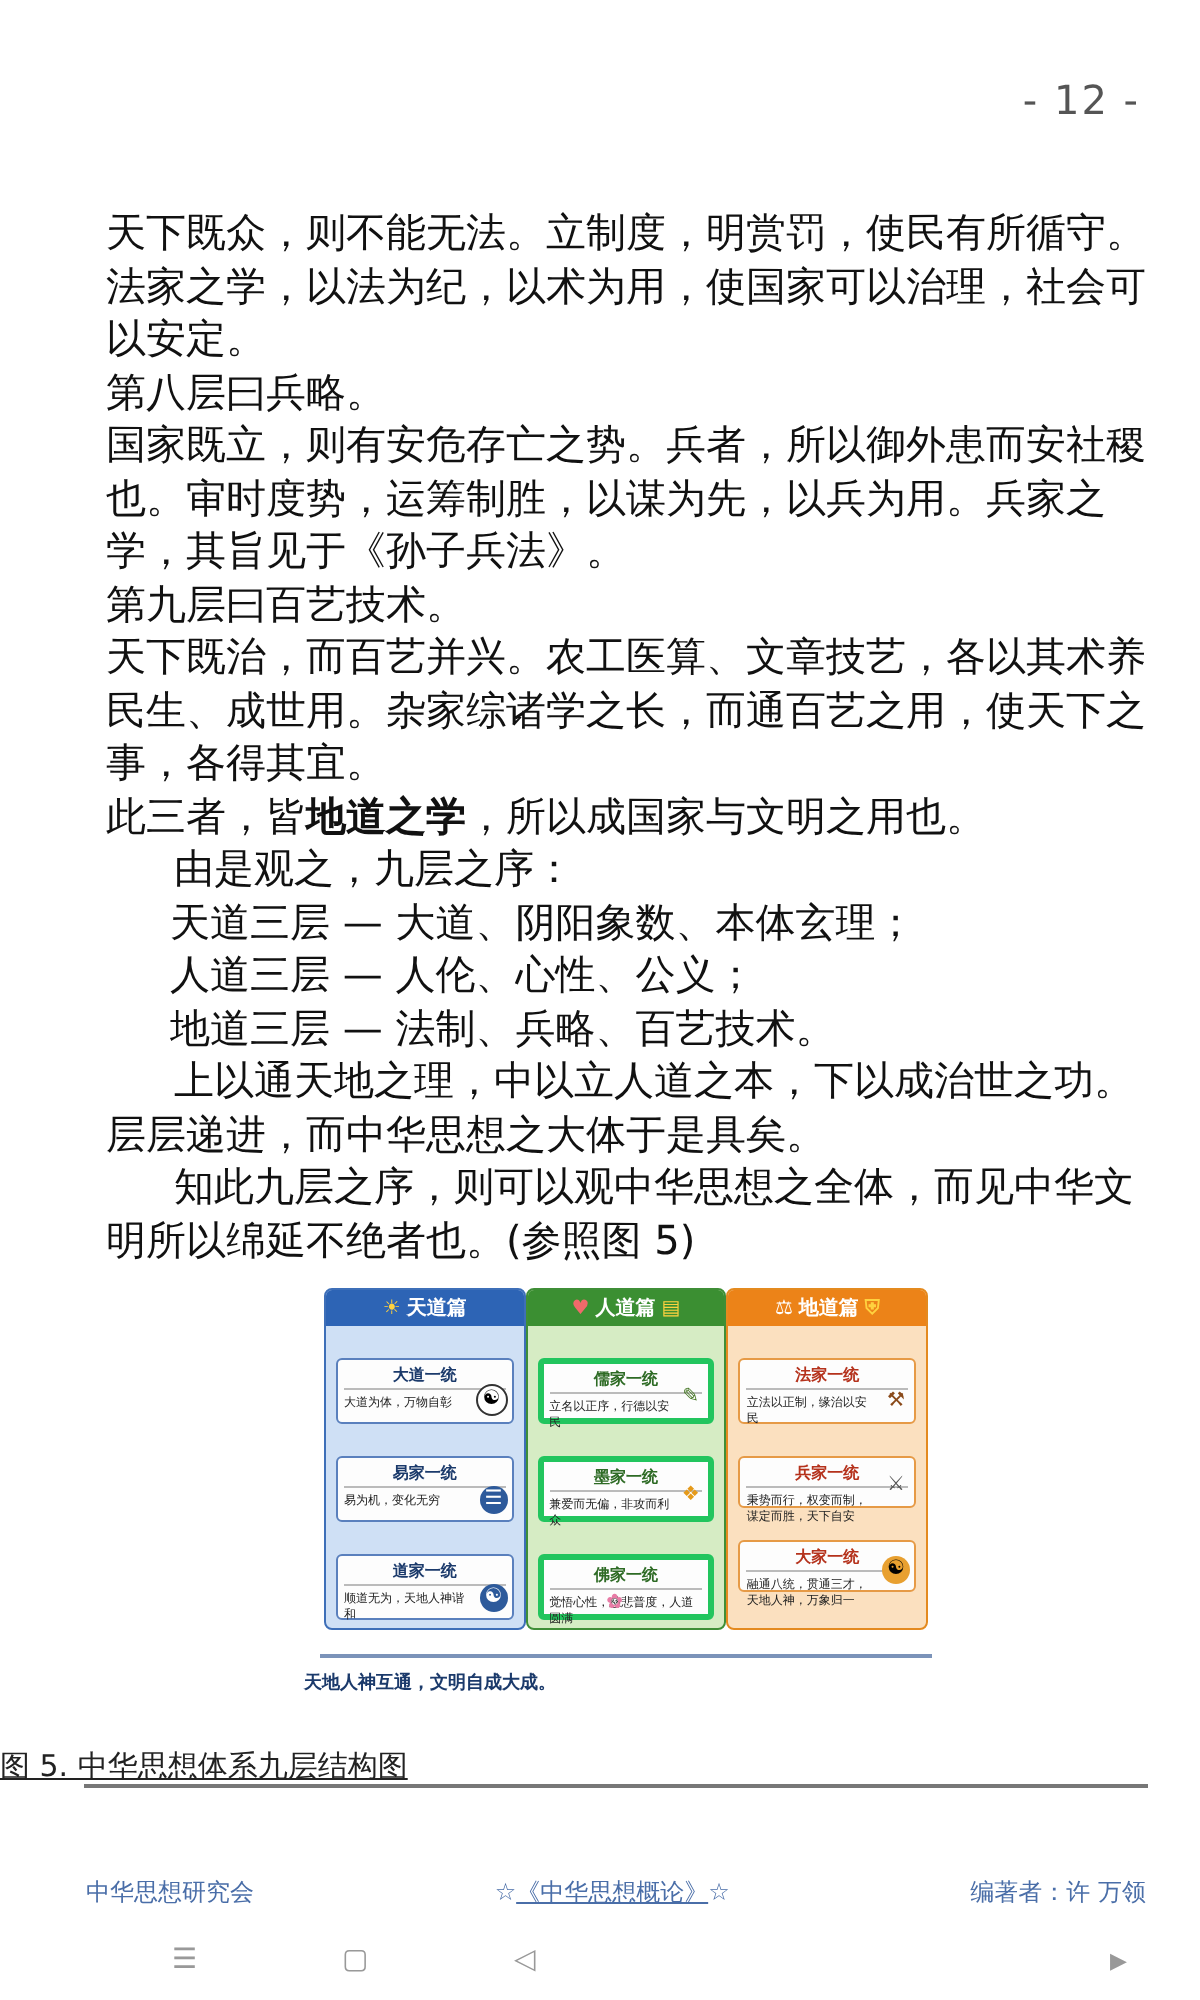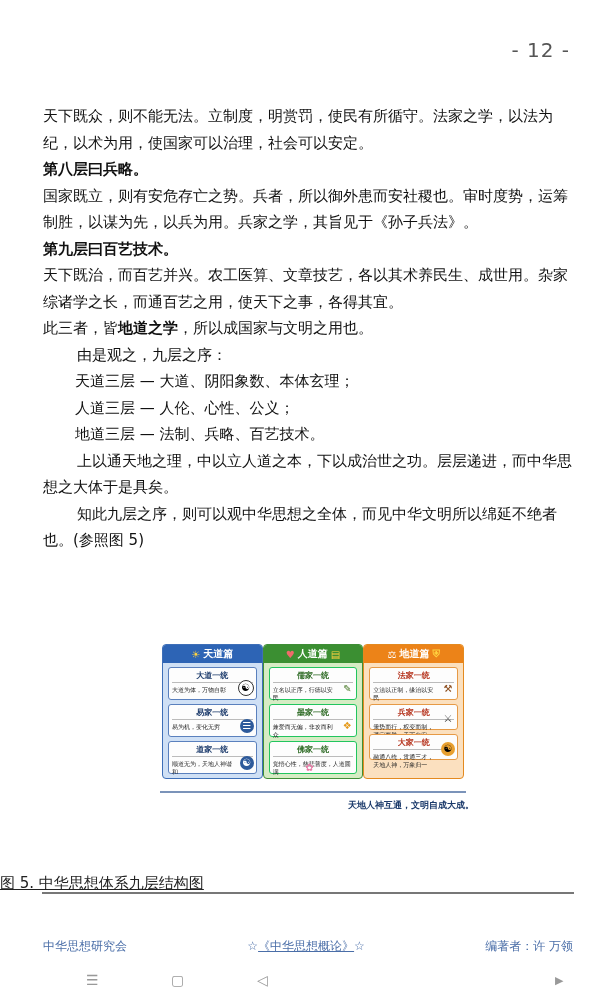--- a/index.html
+++ b/index.html
@@ -1,52 +1,52 @@
 <!DOCTYPE html>
 <html><head>
 <meta charset="utf-8">
 <style>
   html, body { margin: 0; padding: 0; }
   body {
     width: 600px; height: 1000px; background: #ffffff; position: relative; overflow: hidden;
     font-family: "DejaVu Sans", "Liberation Sans", sans-serif; color: #111;
   }
   .page-num { position: absolute; top: 38px; right: 30px; font-size: 20px; color: #555; letter-spacing: 1px; }
-  .body-text { position: absolute; left: 43px; top: 103px; width: 530px; font-size: 15px; line-height: 26.5px; }
+  .body-text { position: absolute; left: 53px; top: 103px; width: 530px; font-size: 20px; line-height: 26.5px; }
   .body-text p { margin: 0; }
-  .heading { font-weight: bold; }
+  .heading { font-weight: normal; }
   .indent { padding-left: 34px; }
   .indent-list { padding-left: 32px; }
   .b { font-weight: bold; }
 
   .figure { position: absolute; left: 152px; top: 638px; width: 322px; height: 210px; }
   .fig-banner { display: flex; align-items: center; justify-content: center; height: 18px; font-size: 10px; font-weight: bold; color: #1b3a6b; }
   .fig-banner .line { flex: 1; height: 2px; background: #6b86b5; margin: 0 6px; }
   .cols { display: flex; justify-content: space-between; margin-top: 6px; padding: 0 10px; }
   .col { width: 100px; border-radius: 4px; padding-bottom: 4px; }
   .col.blue { background: #cfe0f5; border: 1px solid #3e6fb8; }
   .col.green { background: #d6ecc4; border: 1px solid #3f8e37; }
   .col.orange { background: #fbe0bf; border: 1px solid #e48a1f; }
   .col-head { height: 18px; color: #fff; font-size: 10px; font-weight: bold; display: flex; align-items: center; justify-content: center; gap: 3px; border-radius: 3px 3px 0 0; }
   .blue .col-head { background: #2d64b5; }
   .green .col-head { background: #3b8f32; }
   .orange .col-head { background: #ec8318; }
-  .card { margin: 4px 5px 0 5px; background: #fdfdfd; border-radius: 3px; height: 33px; position: relative; padding: 2px 3px; box-sizing: border-box; }
+  .card { margin: 16px 5px 0 5px; background: #fdfdfd; border-radius: 3px; height: 33px; position: relative; padding: 2px 3px; box-sizing: border-box; }
   .blue .card { border: 1px solid #5a80bd; }
-  .green .card { border: 1px solid #22c55e; }
+  .green .card { border: 3px solid #22c55e; }
   .orange .card { border: 1px solid #e69a46; }
   .card-title { font-size: 8px; font-weight: bold; text-align: center; border-bottom: 1px solid #bbb; padding-bottom: 1px; }
   .blue .card-title { color: #1b3a6b; }
   .green .card-title { color: #2e6b25; }
   .orange .card-title { color: #b5321c; }
   .card-text { font-size: 6px; color: #222; margin-top: 3px; padding-right: 16px; line-height: 8px; }
   .card-icon { position: absolute; right: 2px; bottom: 3px; width: 14px; height: 14px; border-radius: 50%; font-size: 10px; line-height: 14px; text-align: center; }
   .card.tall { height: 26px; }
   .fig-divider { margin: 12px 8px 0 8px; height: 2px; background: #7b93b9; }
-  .fig-motto { text-align: right; font-size: 9px; font-weight: bold; color: #1b3a6b; margin-top: 6px; }
+  .fig-motto { text-align: left; font-size: 9px; font-weight: bold; color: #1b3a6b; margin-top: 6px; }
 
   .caption { position: absolute; top: 874px; left: 0; width: 600px; font-size: 15px; color: #222; }
   .caption span { text-decoration: underline; }
   .rule { position: absolute; left: 42px; width: 532px; top: 892px; height: 2px; background: #777; }
 
   .footer { position: absolute; top: 938px; left: 43px; width: 530px; display: flex; justify-content: space-between; font-size: 12px; color: #4a6ea8; }
   .footer .center a { color: #4a6ea8; text-decoration: underline; }
   .navbar { position: absolute; top: 970px; left: 0; width: 600px; height: 24px; }
   .nav-btn { position: absolute; top: 2px; font-size: 14px; color: #999; }
 </style>

